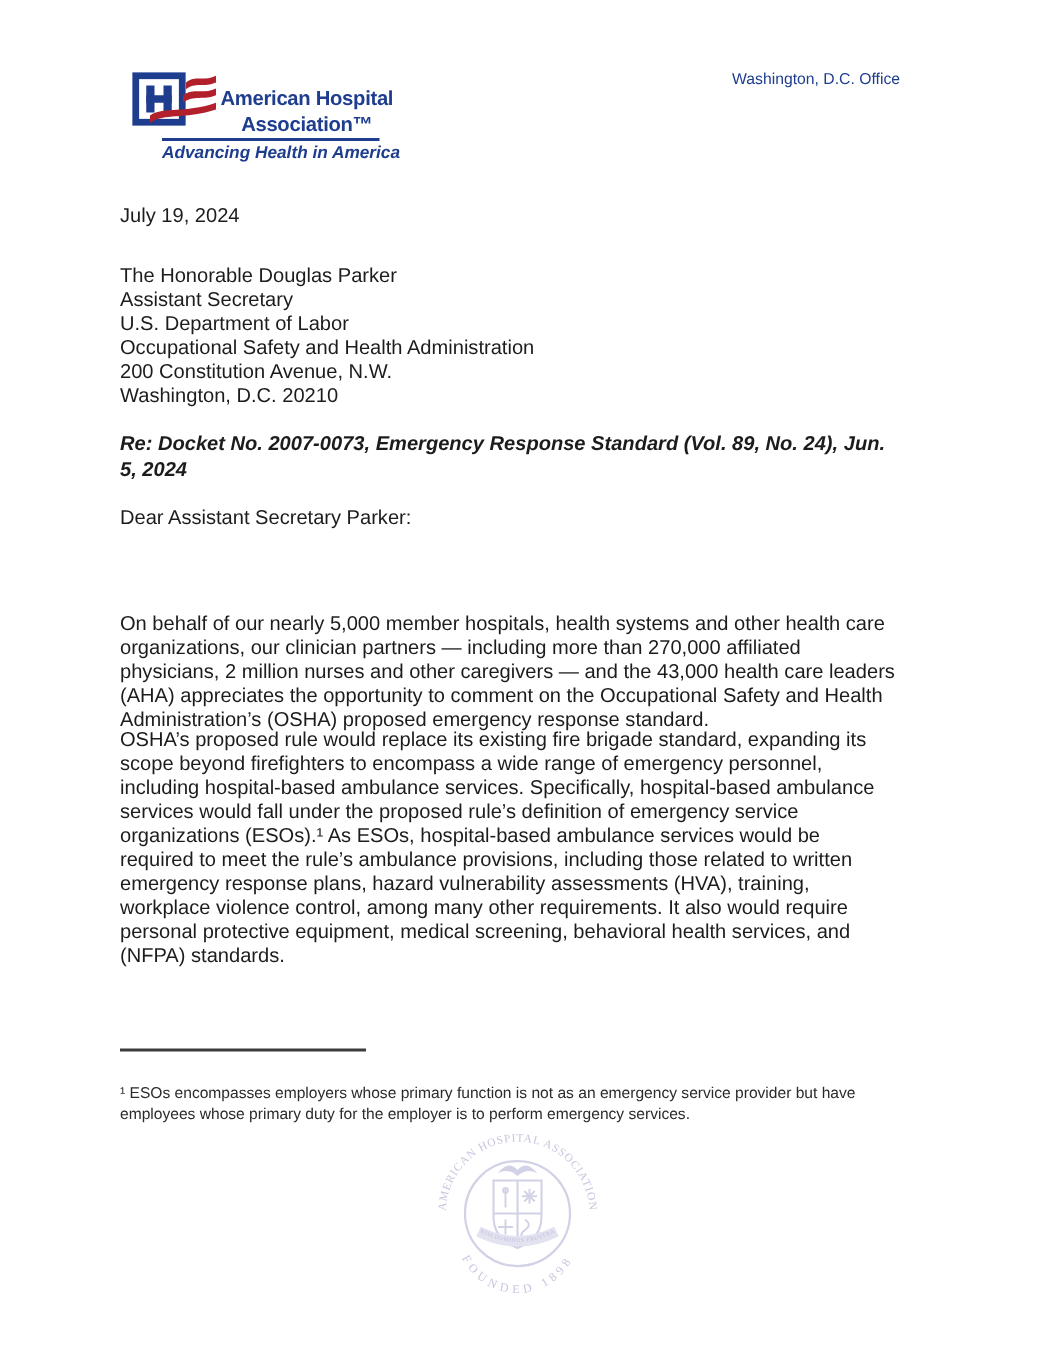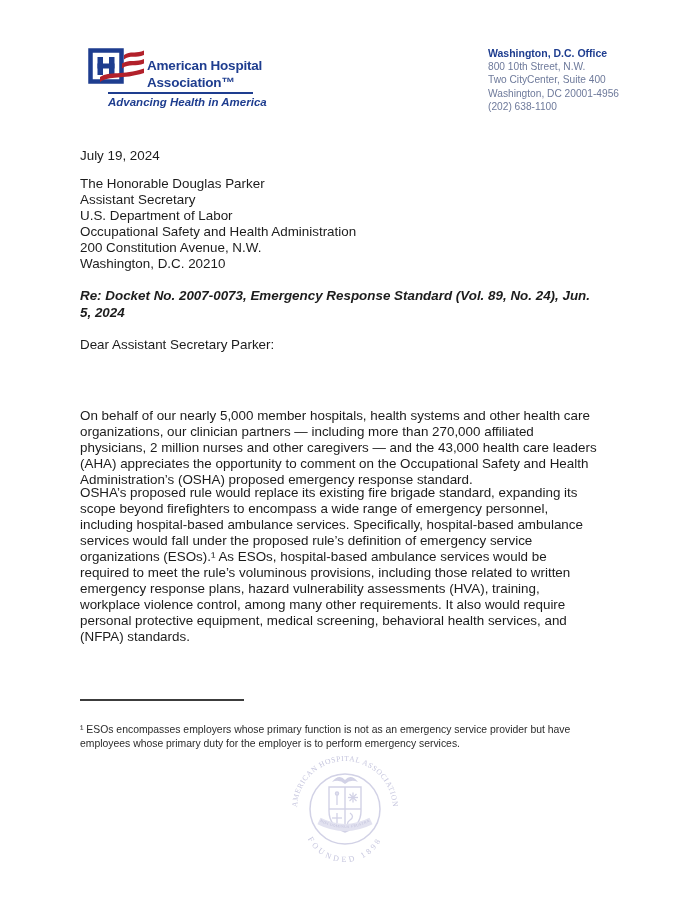--- a/index.html
+++ b/index.html
@@ -6,33 +6,33 @@
   html,body { margin:0; padding:0; background:#ffffff; }
   .page {
     position:relative; width:692px; height:900px; background:#ffffff;
     font-family:"Liberation Sans", sans-serif; color:#1c1c1c; overflow:hidden;
   }
   .abs { position:absolute; }
 
   
   .logo-mark { left:88px; top:46px; }
   .org-name { left:147px; top:58px; color:#1e3d8f; font-weight:bold;
-              font-size:13.5px; line-height:16.5px; letter-spacing:-0.2px; white-space:nowrap; }
+              font-size:13.5px; line-height:16.5px; letter-spacing:-0.2px; white-space:nowrap;text-align:center; }
   .logo-rule { left:108px; top:92px; width:145px; height:1.5px; background:#1e3d8f; }
   .tagline { left:108px; top:96px; color:#1e3d8f; font-weight:bold; font-style:italic;
              font-size:11.5px; white-space:nowrap; }
 
   .office { left:488px; top:46px; }
-  .office-title { color:#1e3d8f; font-weight:bold; font-size:10.5px; line-height:14px; white-space:nowrap; }
+  .office-title { color:#1e3d8f; font-weight:normal; font-size:10.5px; line-height:14px; white-space:nowrap;text-align:center; }
   .office-lines div { color:#6e7a9b; font-size:10.2px; line-height:13.4px; white-space:nowrap; }
 
   
   .body-text { font-size:13.4px; line-height:16px; }
   .body-text div { white-space:nowrap; }
-  .date { left:80px; top:148px; }
+  .date { left:80px; top:136px; }
   .recipient { left:80px; top:176px; }
   .subject { left:80px; top:288px; font-weight:bold; font-style:italic; line-height:16.5px; }
   .salutation { left:80px; top:337px; }
   .para-1 { left:80px; top:372px;margin-top:36px; }
   .para-2 { left:80px; top:485px; }
 
   
   .footnote-rule { left:80px; top:699px; width:164px; height:1.8px; background:#3c3c3c; }
   .footnote { left:80px; top:723px; font-size:10.4px; line-height:14.3px; color:#2b2b2b; }
   .footnote div { white-space:nowrap; }
@@ -66,26 +66,20 @@
   <div class="abs org-name">
     <div>American Hospital</div>
     <div>Association™</div>
   </div>
 
   <div class="abs logo-rule"></div>
   <div class="abs tagline">Advancing Health in America</div>
 
   <div class="abs office">
     <div class="office-title">Washington, D.C. Office</div>
-    <div class="office-lines">
-        <div>800 10th Street, N.W.</div>
-        <div>Two CityCenter, Suite 400</div>
-        <div>Washington, DC 20001-4956</div>
-        <div>(202) 638-1100</div>
-      </div>
   </div>
 
   <div class="abs body-text date">July 19, 2024</div>
 
   <div class="abs body-text recipient">
       <div>The Honorable Douglas Parker</div>
       <div>Assistant Secretary</div>
       <div>U.S. Department of Labor</div>
       <div>Occupational Safety and Health Administration</div>
       <div>200 Constitution Avenue, N.W.</div>
@@ -106,21 +100,21 @@
       <div>(AHA) appreciates the opportunity to comment on the Occupational Safety and Health</div>
       <div>Administration’s (OSHA) proposed emergency response standard.</div>
     </div>
 
   <div class="abs body-text para-2">
       <div>OSHA’s proposed rule would replace its existing fire brigade standard, expanding its</div>
       <div>scope beyond firefighters to encompass a wide range of emergency personnel,</div>
       <div>including hospital-based ambulance services. Specifically, hospital-based ambulance</div>
       <div>services would fall under the proposed rule’s definition of emergency service</div>
       <div>organizations (ESOs).¹ As ESOs, hospital-based ambulance services would be</div>
-      <div>required to meet the rule’s voluminous provisions, including those related to written</div>
+      <div>required to meet the rule’s ambulance provisions, including those related to written</div>
       <div>emergency response plans, hazard vulnerability assessments (HVA), training,</div>
       <div>workplace violence control, among many other requirements. It also would require</div>
       <div>personal protective equipment, medical screening, behavioral health services, and</div>
       <div>(NFPA) standards.</div>
     </div>
 
   <div class="abs footnote-rule"></div>
   <div class="abs footnote">
       <div>¹ ESOs encompasses employers whose primary function is not as an emergency service provider but have</div>
       <div>employees whose primary duty for the employer is to perform emergency services.</div>

